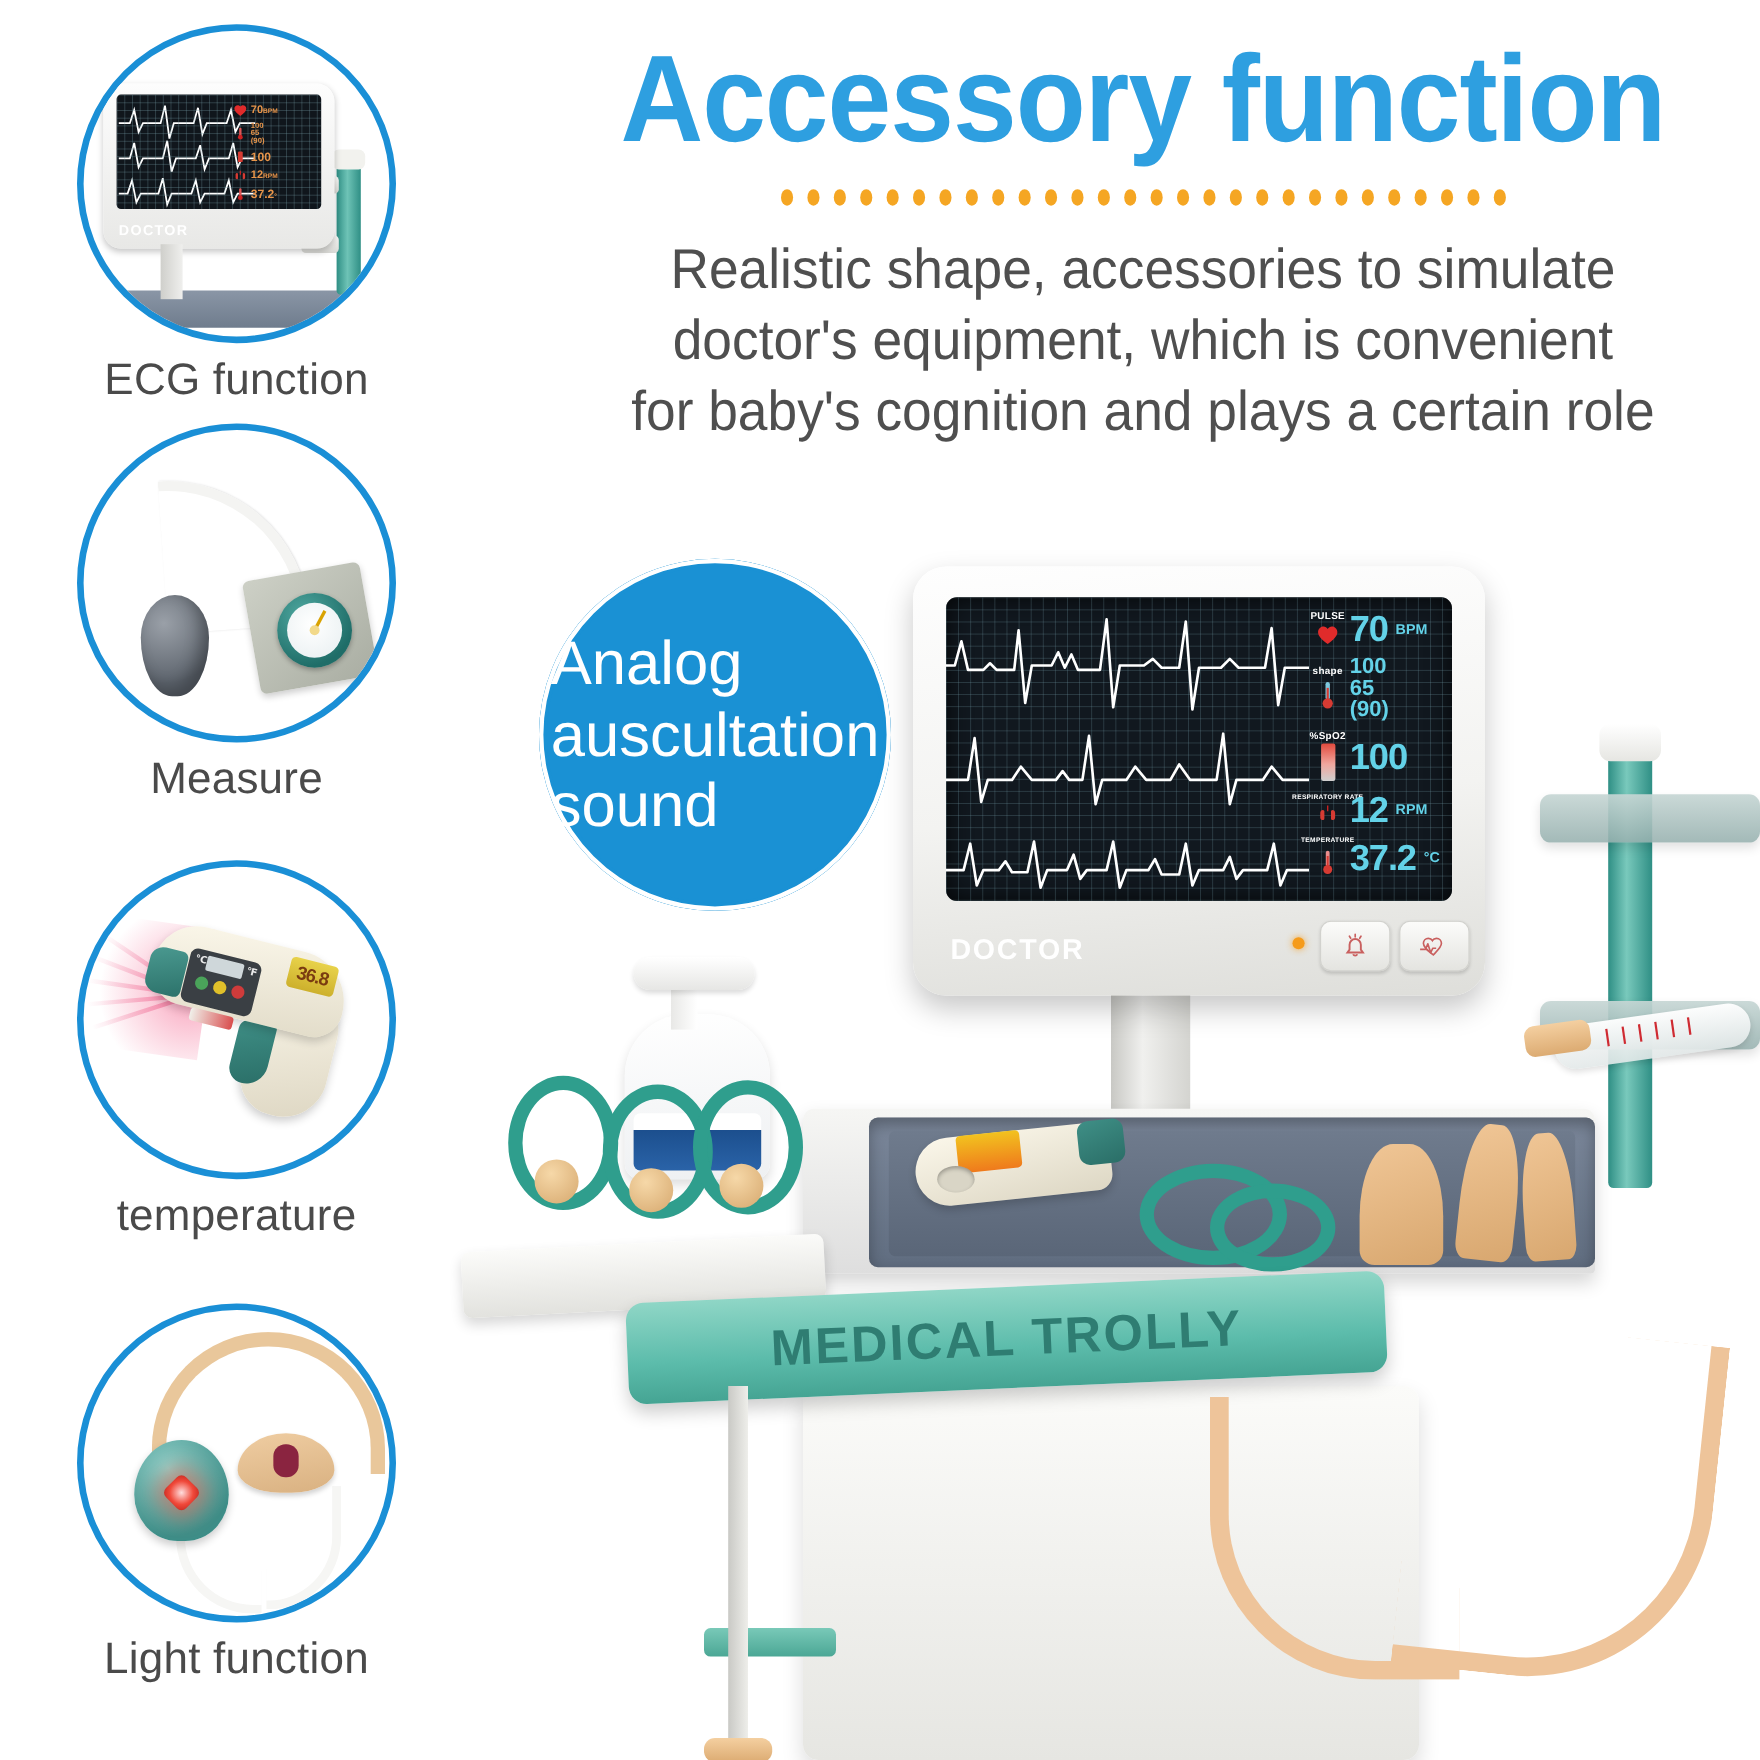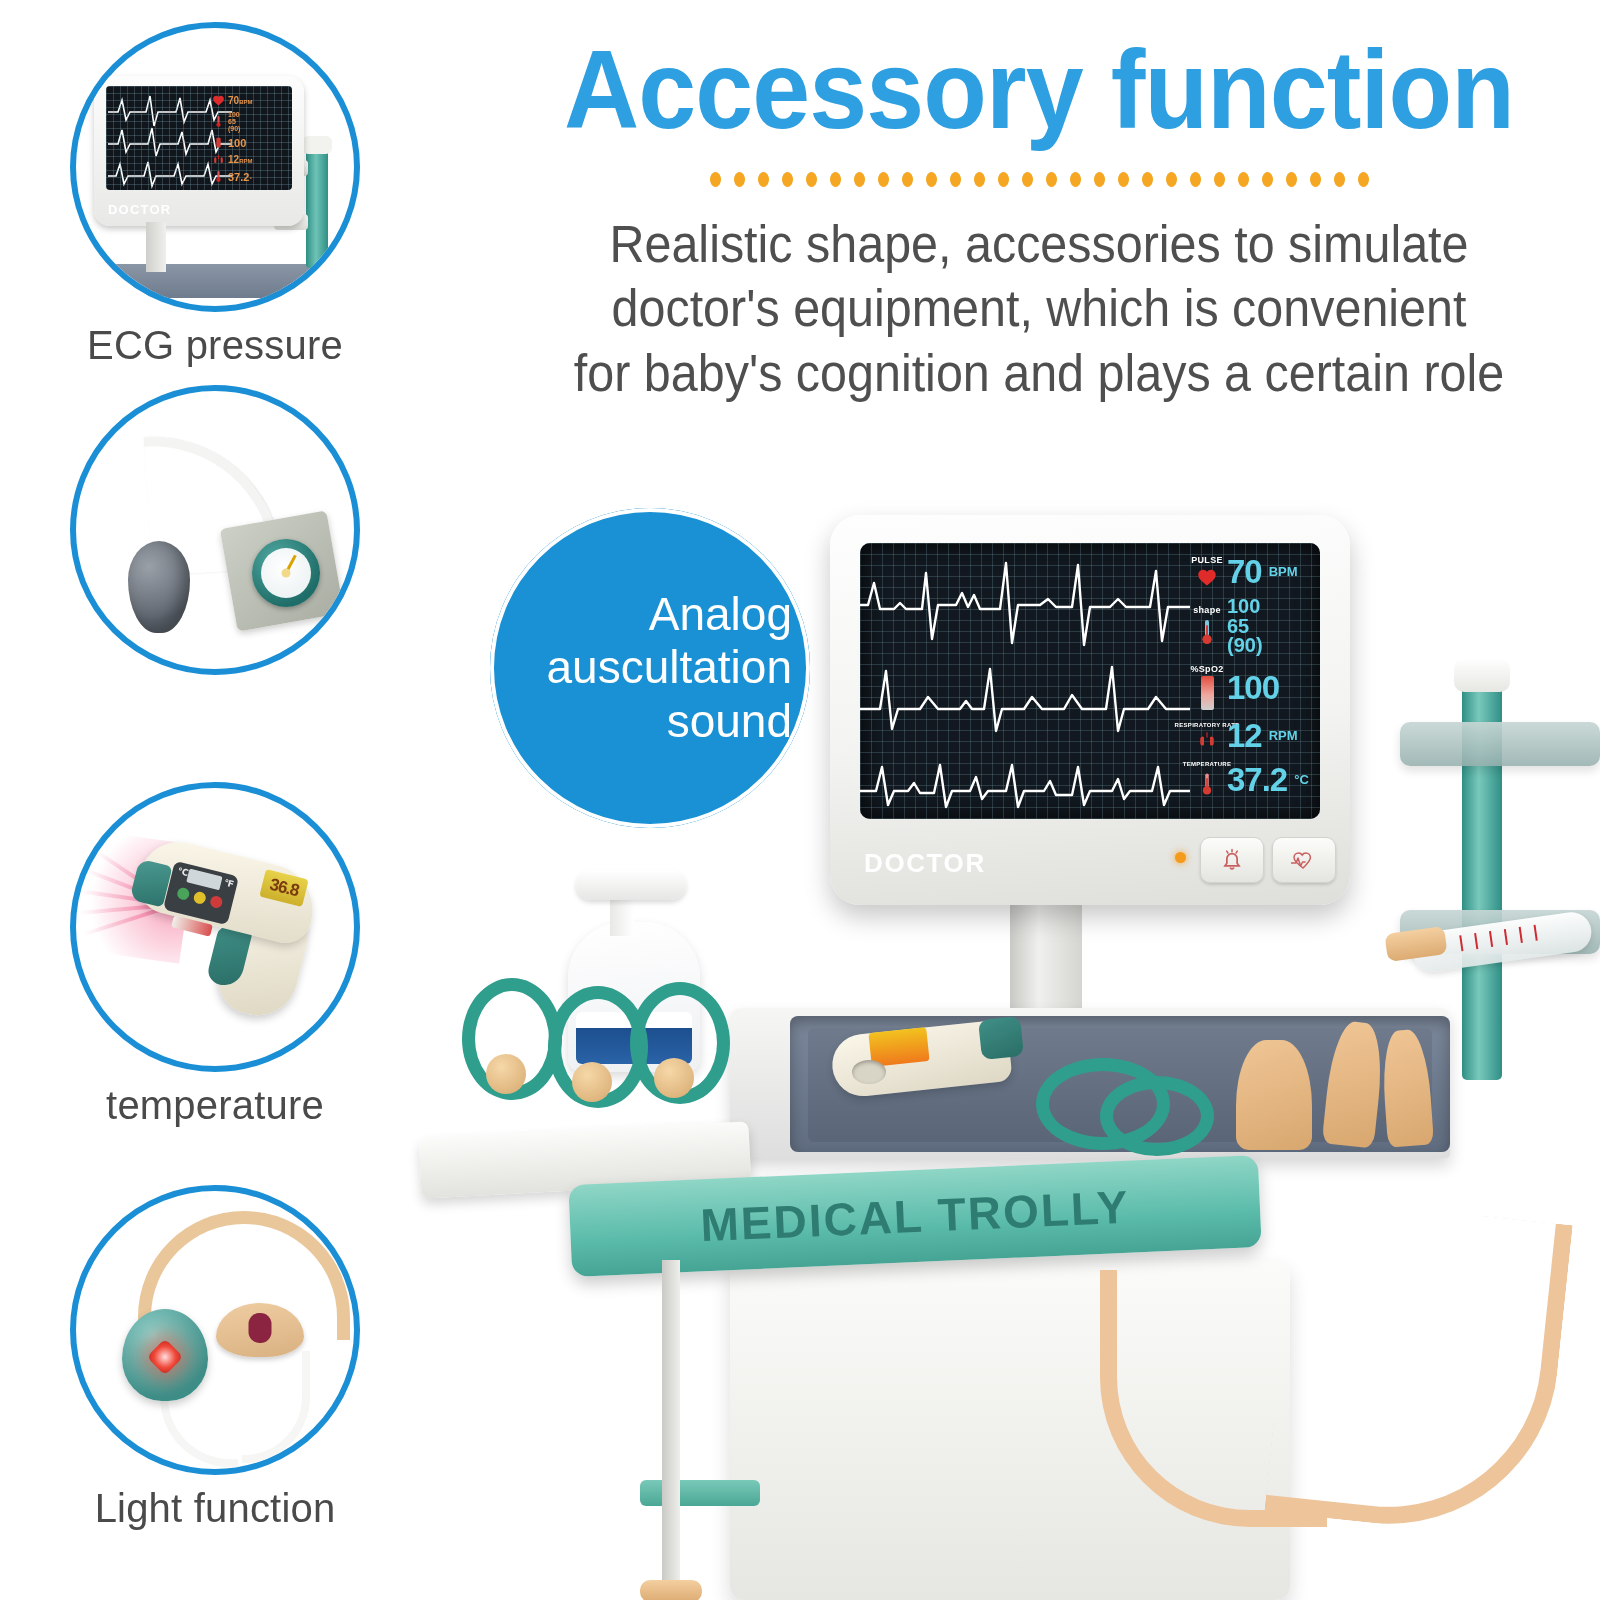--- a/index.html
+++ b/index.html
@@ -223,21 +223,21 @@
     transform:scaleX(.95);transform-origin:50% 50%;
   }
 
   
   .badge{
     position:absolute;left:490px;top:508px;width:320px;height:320px;border-radius:50%;
     background:#1a91d4;box-shadow:0 0 0 4px #ffffff inset, 0 0 0 7px #1a91d4 inset;
     display:flex;align-items:center;justify-content:center;
   }
   .badge span{
-    color:#ffffff;font-size:46px;line-height:1.16;text-align:right;
+    color:#ffffff;font-size:56px;line-height:1.16;text-align:left;
     padding:0 18px;font-family:"Liberation Sans","DejaVu Sans",sans-serif;
   }
 
   
   .photo{position:absolute;left:400px;top:430px;width:1200px;height:1170px;}
 
   .monitor{
     position:absolute;left:430px;top:85px;width:520px;height:390px;
     background:linear-gradient(175deg,#fefefe 0%,#f3f3f1 55%,#dededa 100%);
     border-radius:30px;box-shadow:0 12px 26px rgba(0,0,0,.22);
@@ -487,39 +487,40 @@
                       </svg>
                     <span style="color:#e8954a;font-weight:bold;font-size:11px;">37.2<span style="font-size:6px;">°</span></span>
                   </div>
                 </div>
               </div>
               <div class="brand">DOCTOR</div>
             </div>
           </div>
         </div>
       </div>
-      <div class="feature-label">ECG pressure</div>
+      <div class="feature-label">ECG function</div>
     </div>
 
     <div class="feature" style="top:385px;">
       <div class="circle-wrap">
         <div class="ring">
           <div class="thumb">
             <div class="bp-tube"></div>
             <div class="cuff-plate"></div>
             <div class="bulb"></div>
             <div class="gauge">
               <div class="face"></div>
               <div class="needle"></div>
               <div class="hub"></div>
             </div>
           </div>
         </div>
       </div>
       <div class="feature-label">
+        <div>Measure</div>
       </div>
     </div>
 
     <div class="feature" style="top:782px;">
       <div class="circle-wrap">
         <div class="ring">
           <div class="thumb">
             <div class="ir-rays">
               <div class="ir-ray" style="transform:rotate(-26deg);"></div>
               <div class="ir-ray" style="transform:rotate(-13deg);"></div>

